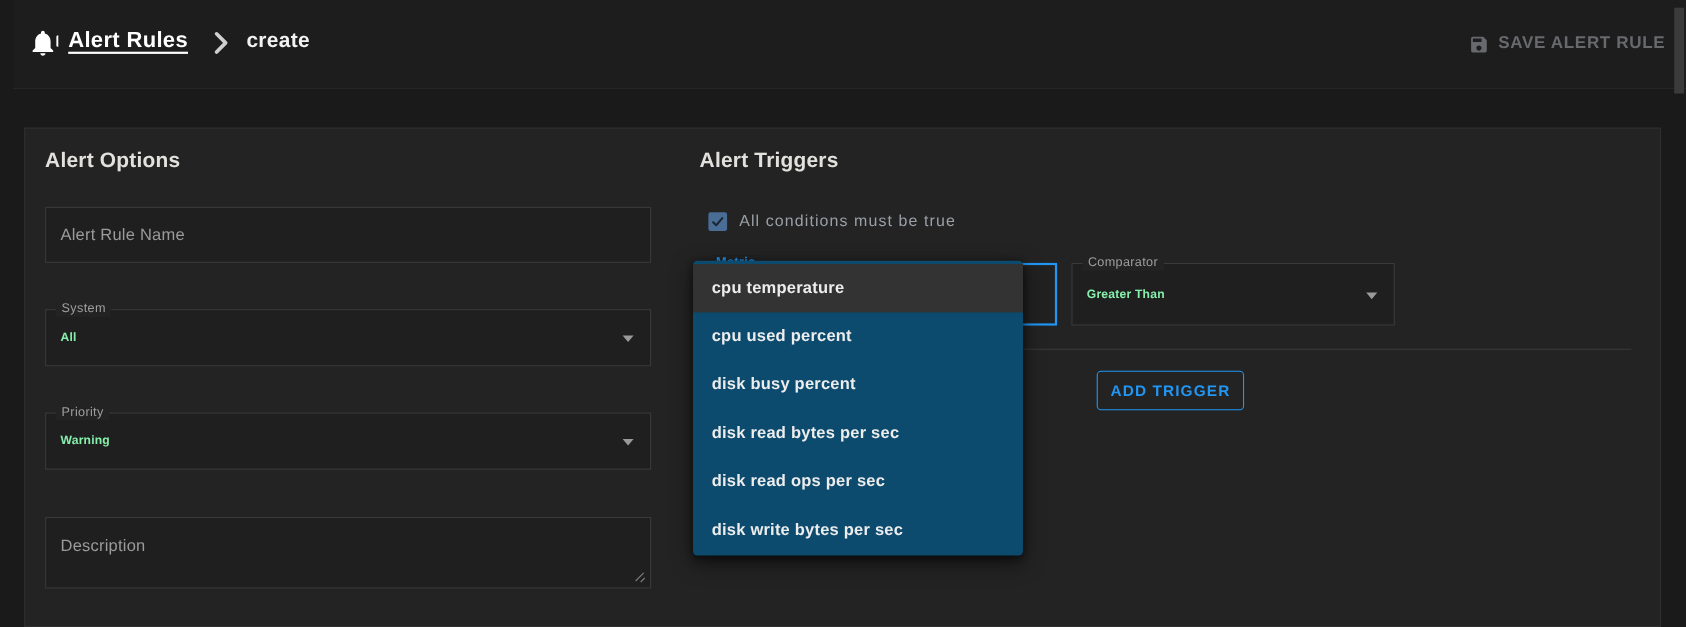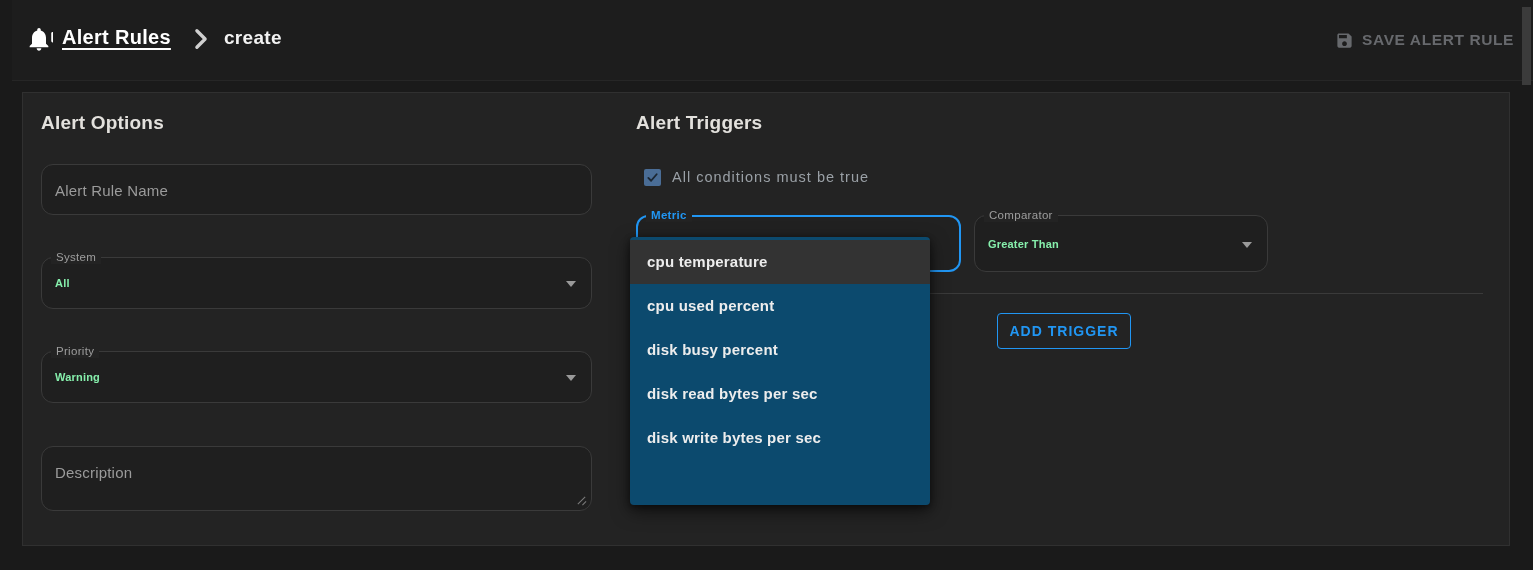--- a/index.html
+++ b/index.html
@@ -32,33 +32,33 @@
     position:absolute; right:31px; top:26px; height:28px;
     display:flex; align-items:center; gap:8px;
     background:none; border:none; cursor:default;
     color:#67696d; font-family:inherit;
   }
   .save-btn .label { font-size:15.5px; font-weight:bold; letter-spacing:0.6px; color:#67696d; }
   .save-icon { width:19px; height:19px; }
 
   
   .card {
-    position:absolute; left:22px; top:92px; width:1488px; height:454px;
+    position:absolute; left:22px; top:116px; width:1488px; height:454px;
     background:#232323; border:1px solid #303030;
   }
   .section-title {
     position:absolute; font-size:19px; font-weight:bold; color:#e3e1dd; letter-spacing:0.2px;
   }
   #title-options { left:18px; top:19px; }
   #title-triggers { left:613px; top:19px; }
 
   
   .field {
     position:absolute; background:#1f1f1f;
-    border:1px solid #3a3a3a; border-radius:12px;
+    border:1px solid #3a3a3a; border-radius:0;
   }
   .field .float-label {
     position:absolute; top:-8px; left:9px; padding:0 5px;
     font-size:11.5px; color:#9e9e9e; background:#232323; letter-spacing:0.3px;
     line-height:14px; white-space:nowrap;
   }
   .field .value {
     position:absolute; left:13px; top:50%; transform:translateY(-50%);
     font-size:11px; font-weight:bold; color:#86efac; letter-spacing:0.2px;
   }
@@ -206,17 +206,18 @@
 
     <button class="add-trigger-btn">ADD TRIGGER</button>
   </div>
 
   <div class="dropdown-panel">
 
   <div class="dropdown-item selected">cpu temperature</div>
       <div class="dropdown-item">cpu used percent</div>
       <div class="dropdown-item">disk busy percent</div>
       <div class="dropdown-item">disk read bytes per sec</div>
+      <div class="dropdown-item">disk read ops per sec</div>
       <div class="dropdown-item">disk write bytes per sec</div>
     </div>
   <div class="dropdown-scrollbar"></div>
 
 </div>
 
 </body></html>

